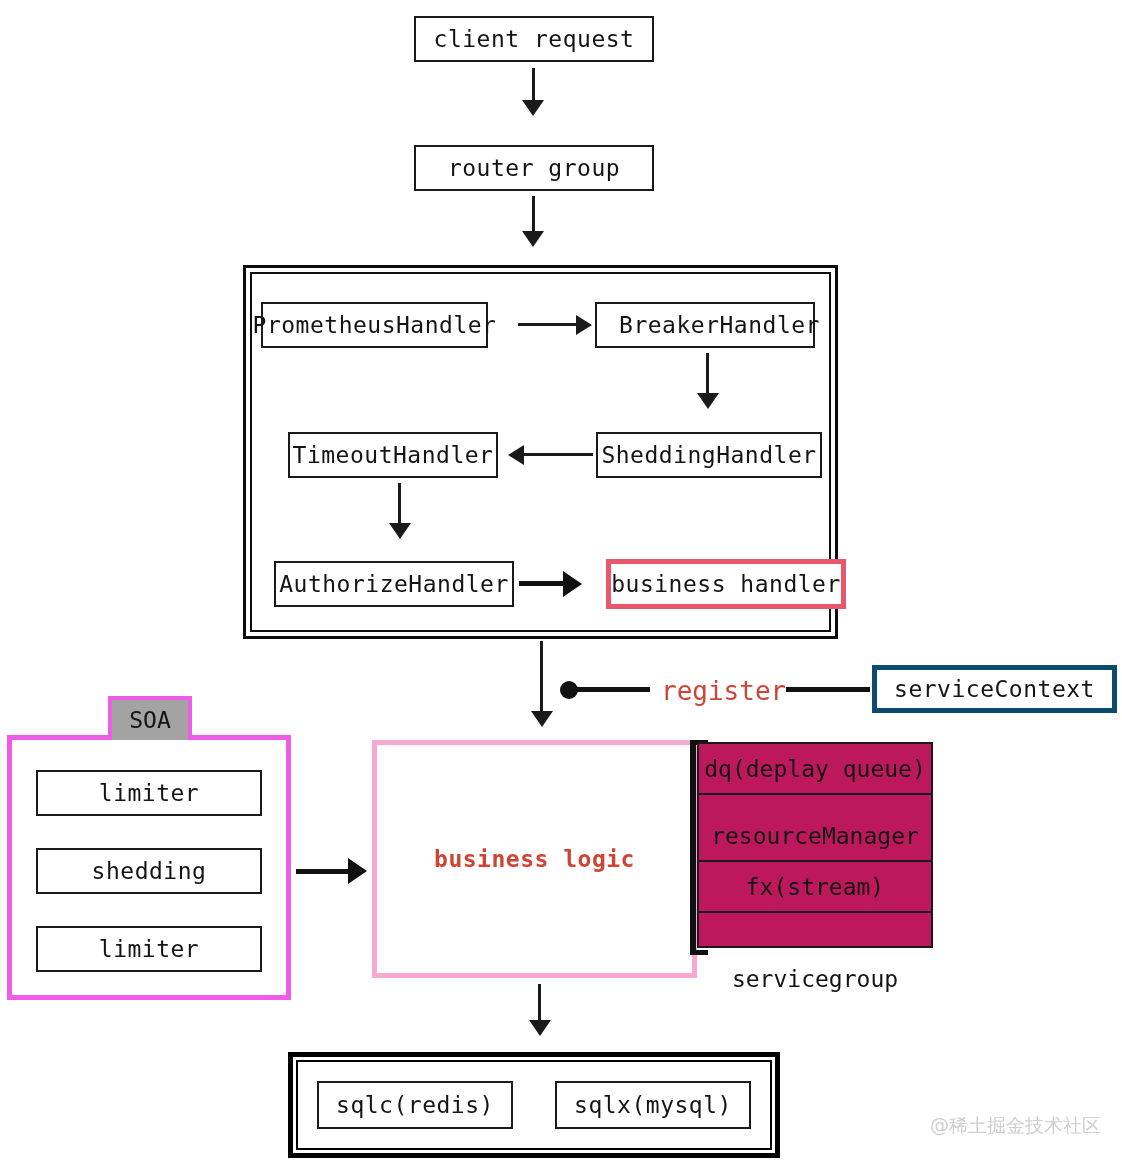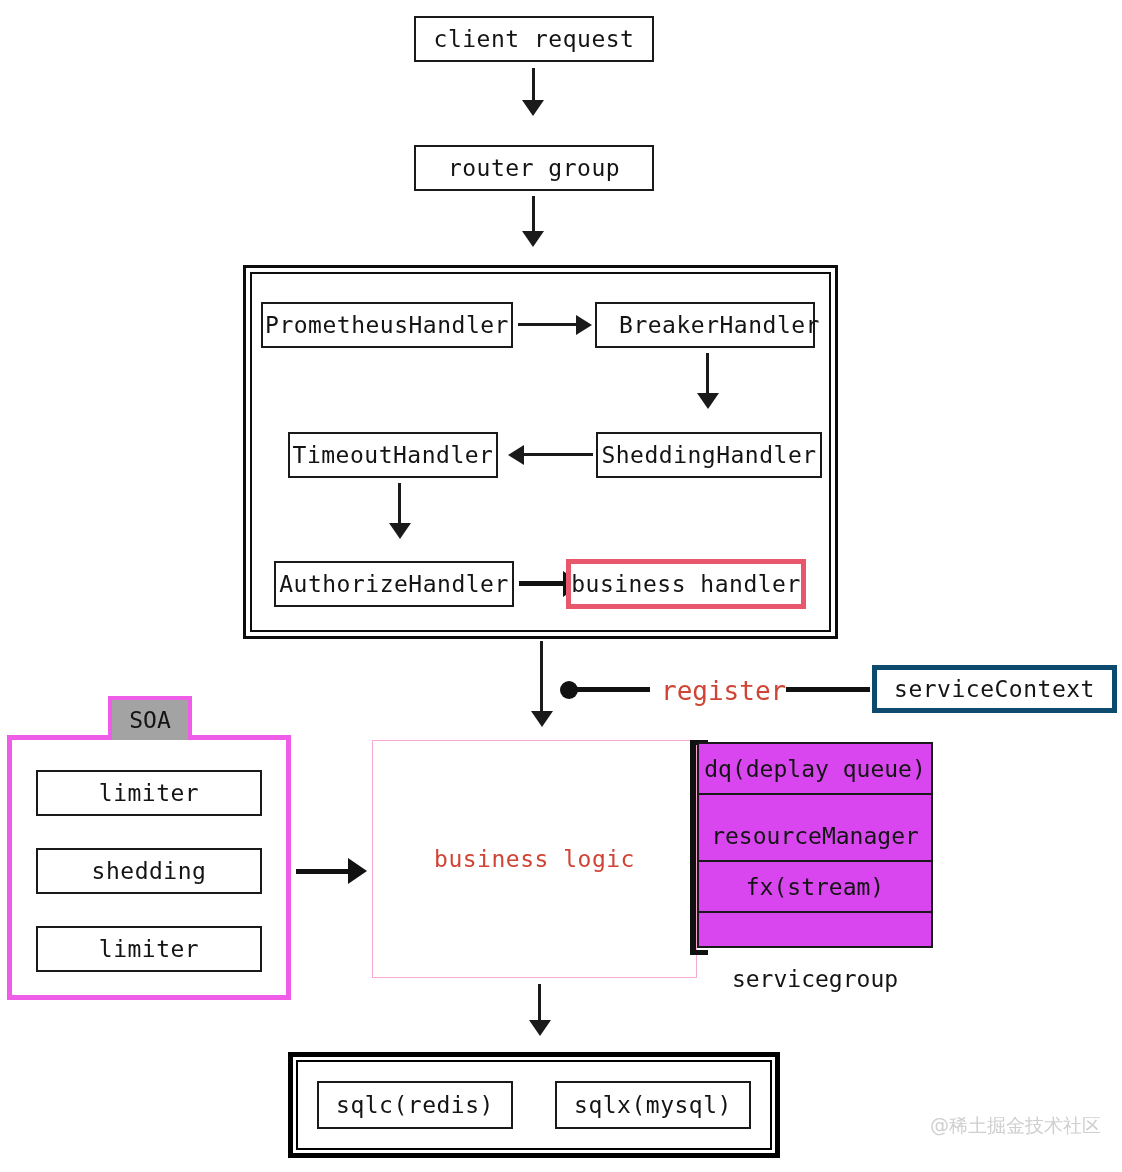--- a/index.html
+++ b/index.html
@@ -49,21 +49,21 @@
   .frame-thick {
     border: 5px solid #000000;
   }
   .frame-thick .inner-line {
     left: 3px; top: 3px; right: 3px; bottom: 3px;
     border: 2px solid #000000;
   }
 
   
   .node-red   { border: 5px solid #e8576b; }
-  .node-blue  { border: 1px solid #f9a8d4; }
+  .node-blue  { border: 5px solid #f9a8d4; font-weight: bold; }
   .node-pink  { border: 5px solid #0c4a6e; }
 
   .txt-red  { color: #cf4434; }
 
   
   .group-pink {
     position: absolute;
     box-sizing: border-box;
     background: #ffffff;
     border: 5px solid #ee5ce8;
@@ -146,21 +146,21 @@
   .edge-label {
     position: absolute;
     font-size: 26px;
     white-space: nowrap;
   }
 
   
   .stack {
     position: absolute;
     box-sizing: border-box;
-    background: #d946ef;
+    background: #be185d;
     border: 2px solid #1a1a1a;
   }
   .stack-row {
     box-sizing: border-box;
     display: flex;
     align-items: center;
     justify-content: center;
     font-size: 23px;
     color: #141414;
     white-space: nowrap;
@@ -192,21 +192,21 @@
     <span>router group</span>
   </div>
 
   <div class="vline" style="left:532px; top:196px; height:38px;"></div>
   <div class="arrow-down" style="left:522px; top:231px;"></div>
 
   <div class="frame" style="left:243px; top:265px; width:595px; height:374px;">
     <div class="inner-line"></div>
   </div>
 
-  <div class="node" style="left:261px; top:302px; width:252px; height:46px;">
+  <div class="node" style="left:261px; top:302px; width:227px; height:46px;">
     <span>PrometheusHandler</span>
   </div>
 
   <div class="hline" style="left:518px; top:323px; width:62px;"></div>
   <div class="arrow-right" style="left:576px; top:315px;"></div>
 
   <div class="node" style="left:595px; top:302px; width:220px; height:46px;padding-left:29px;">
     <span>BreakerHandler</span>
   </div>
 
@@ -227,21 +227,21 @@
   <div class="vline" style="left:398px; top:483px; height:44px;"></div>
   <div class="arrow-down" style="left:389px; top:523px;"></div>
 
   <div class="node" style="left:274px; top:561px; width:240px; height:46px;">
     <span>AuthorizeHandler</span>
   </div>
 
   <div class="hline-thick" style="left:519px; top:581px; width:48px;"></div>
   <div class="arrow-right-thick" style="left:563px; top:571px;"></div>
 
-  <div class="node node-red" style="left:566px; top:559px; width:240px; height:50px;">
+  <div class="node node-red" style="left:606px; top:559px; width:240px; height:50px;">
     <span>business handler</span>
   </div>
 
   <div class="vline" style="left:540px; top:641px; height:75px;"></div>
   <div class="arrow-down" style="left:531px; top:711px;"></div>
 
   <div class="dot" style="left:560px; top:681px;"></div>
   <div class="hline-thick" style="left:576px; top:687px; width:74px;"></div>
   <div class="edge-label txt-red" style="left:661px; top:676px;">register</div>
   <div class="hline-thick" style="left:786px; top:687px; width:84px;"></div>

